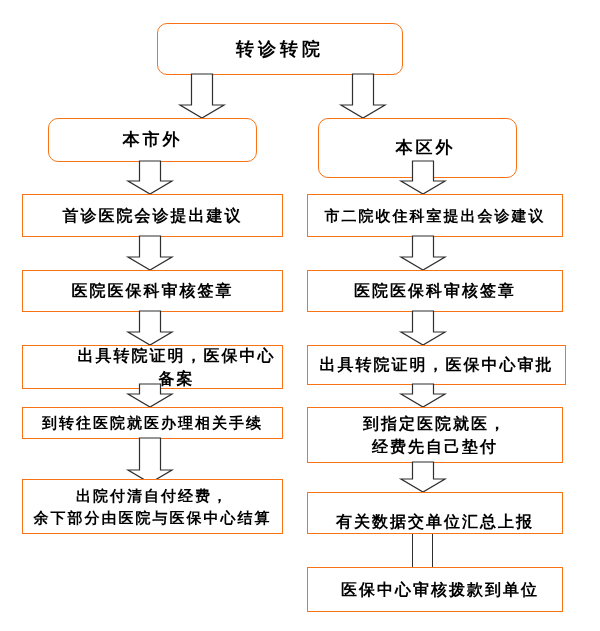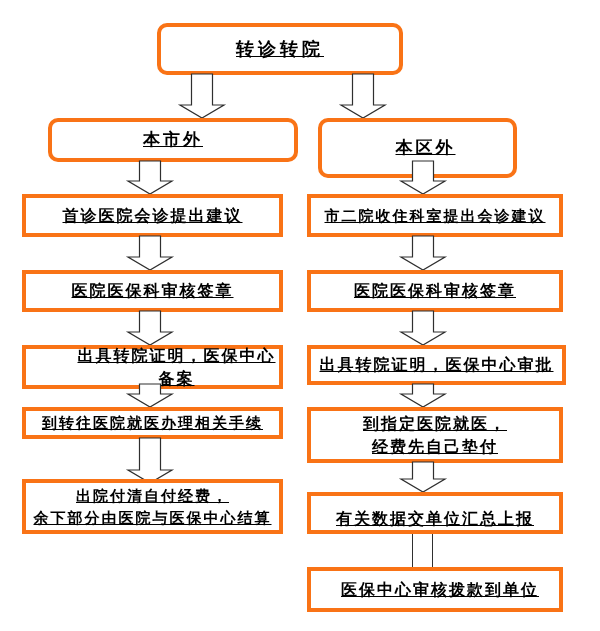--- a/index.html
+++ b/index.html
@@ -7,32 +7,31 @@
     position: relative;
     width: 600px;
     height: 631px;
     background: #ffffff;
     font-family: "Liberation Sans", "DejaVu Sans", sans-serif;
     color: #000000;
   }
   .box {
     position: absolute;
     box-sizing: border-box;
-    border: 4px solid #f97316;
+    border: 1px solid #f97316;
     background: #ffffff;
     display: flex;
     flex-direction: column;
     align-items: center;
     justify-content: center;
     text-align: center;
     font-weight: bold;
     font-size: 16px;
     letter-spacing: 2px;
     line-height: 1.45;
-    text-decoration: underline;
   }
   .rounded { border-radius: 10px; font-size: 17px; letter-spacing: 3px; }
   .root-box { font-size: 18px; letter-spacing: 4px; }
   .arrow { position: absolute; overflow: visible; }
   .arrow polygon { fill: #ffffff; stroke: #2f2f2f; stroke-width: 1.2; }
   .shaft {
     position: absolute;
     box-sizing: border-box;
     border-left: 1px solid #2f2f2f;
     border-right: 1px solid #2f2f2f;
@@ -48,21 +47,21 @@
     <span>转诊转院</span>
   </div>
 
   <svg class="arrow" style="left:178px; top:74px;" width="48" height="44" viewBox="0 0 48 44">
     <polygon points="13.5,0 13.5,31 2,31 24,44 46,31 34.5,31 34.5,0"></polygon>
   </svg>
   <svg class="arrow" style="left:339px; top:74px;" width="48" height="44" viewBox="0 0 48 44">
     <polygon points="13.5,0 13.5,31 2,31 24,44 46,31 34.5,31 34.5,0"></polygon>
   </svg>
 
-  <div class="box rounded" style="left:48px; top:118px; width:250px; height:44px;">
+  <div class="box rounded" style="left:48px; top:118px; width:209px; height:44px;">
     <span>本市外</span>
   </div>
 
   <svg class="arrow" style="left:126px; top:161px;" width="48" height="33" viewBox="0 0 48 33">
     <polygon points="13.5,0 13.5,20 2,20 24,33 46,20 34.5,20 34.5,0"></polygon>
   </svg>
 
   <div class="box" style="left:22px; top:194px; width:261px; height:43px;">
     <span>首诊医院会诊提出建议</span>
   </div>

